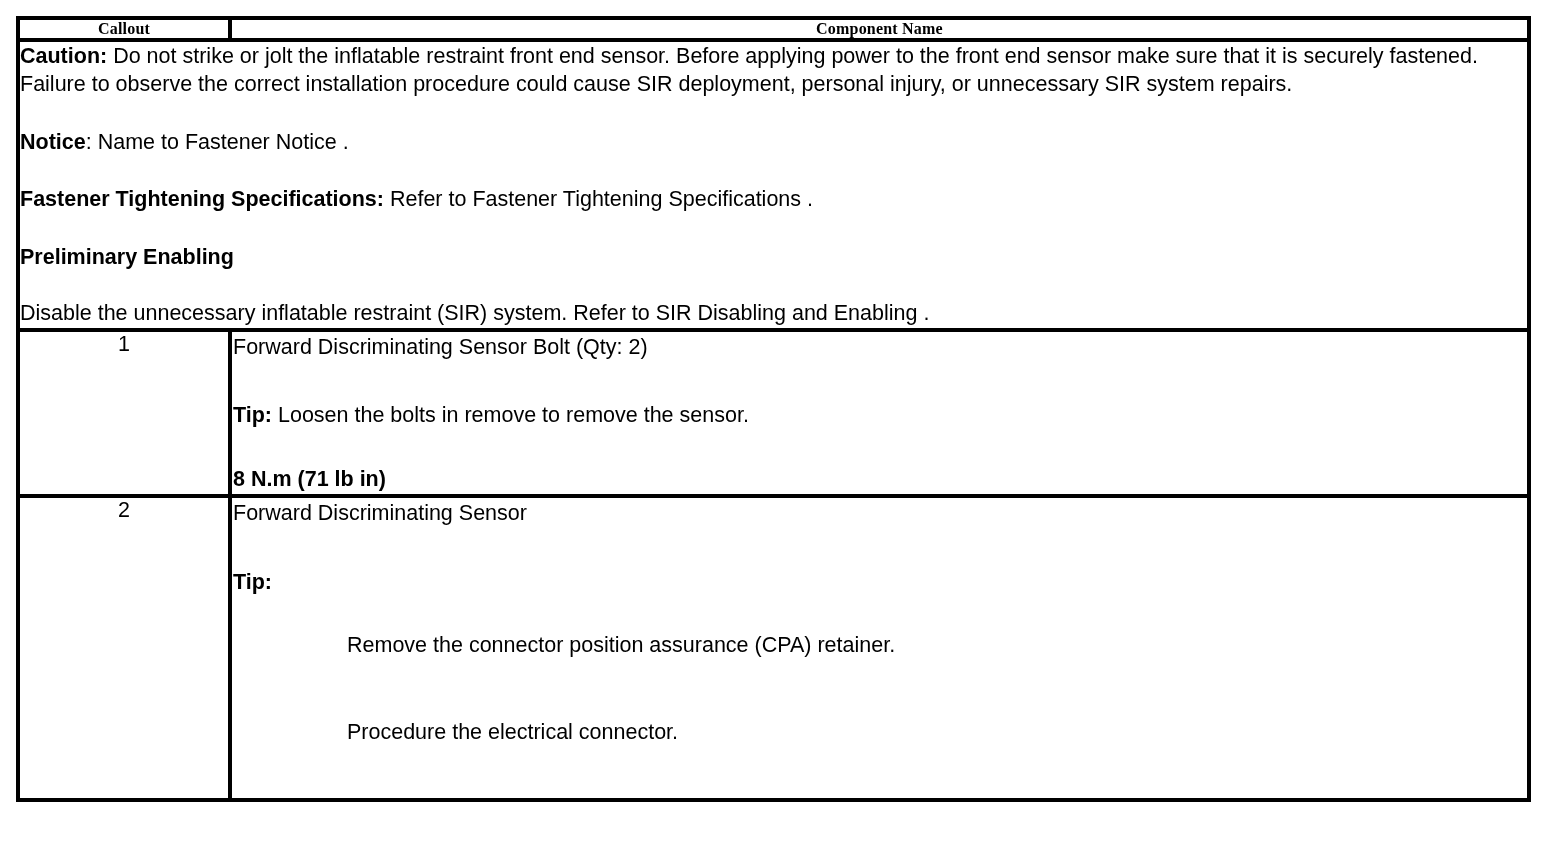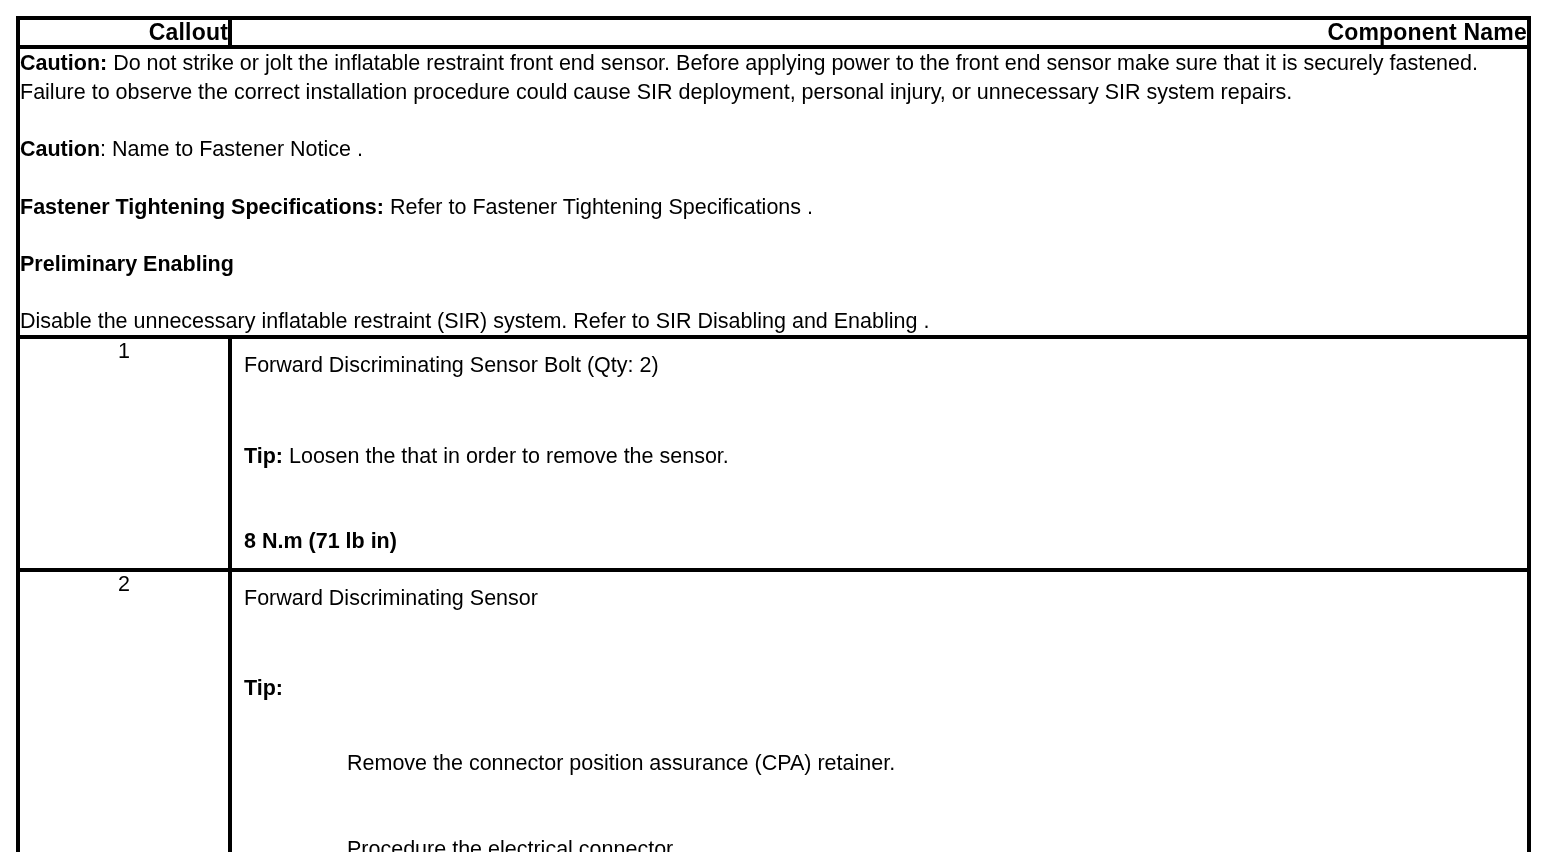--- a/index.html
+++ b/index.html
@@ -38,26 +38,27 @@
     vertical-align: top;
     padding: 0;
     background: #ffffff;
   }
 
   .col-callout { width: 212px; }
   .col-component { width: 1299px; }
 
   
   .hdr-cell {
-    text-align: right;
-    font-size: 23px;
+    text-align: center;
+    font-size: 16px;
     font-weight: bold;
     line-height: 1.1;
     padding: 6px 4px 7px 4px;
     letter-spacing: 0.2px;
+    font-family: Liberation Serif, serif;
   }
 
   
   .notes-cell {
     padding: 6px 6px 6px 9px;
   }
   .note-para {
     font-size: 21.5px;
     line-height: 28.5px;
     text-align: left;
@@ -83,21 +84,21 @@
   }
 
   
   .comp-cell {
     padding: 5px 6px 6px 7px;
   }
   .comp-line {
     font-size: 21.5px;
     line-height: 28.5px;
     margin: 0;
-    padding: 12px;
+    padding: 1px;
   }
   .comp-gap {
     height: 38px;
   }
   .comp-gap-lg {
     height: 33px;
   }
   .sub-line {
     font-size: 21.5px;
     line-height: 28.5px;
@@ -127,21 +128,21 @@
         <th class="hdr-cell">Component Name</th>
       </tr>
 
       <tr>
         <td class="notes-cell" colspan="2">
 
           <p class="note-para"><span class="b">Caution:</span><span class="n"> Do not strike or jolt the inflatable restraint front end sensor. Before applying power to the front end sensor make sure that it is securely fastened. Failure to observe the correct installation procedure could cause SIR deployment, personal injury, or unnecessary SIR system repairs.</span></p>
 
           <div class="note-gap"></div>
 
-          <p class="note-para"><span class="b">Caution</span><span class="n">: </span><span class="n">Name to Fastener Notice .</span></p>
+          <p class="note-para"><span class="b">Notice</span><span class="n">: </span><span class="n">Name to Fastener Notice .</span></p>
 
           <div class="note-gap"></div>
 
           <p class="note-para"><span class="b">Fastener Tightening Specifications:</span><span class="n"> Refer to Fastener Tightening Specifications .</span></p>
 
           <div class="note-gap"></div>
 
           <p class="note-para b">Preliminary Enabling</p>
 
           <div class="note-gap-sm"></div>
@@ -150,21 +151,21 @@
         </td>
       </tr>
 
       <tr>
         <td class="callout-cell">1</td>
         <td class="comp-cell">
           <p class="comp-line">Forward Discriminating Sensor Bolt (Qty: 2)</p>
 
           <div class="comp-gap"></div>
 
-          <p class="comp-line"><span class="b">Tip:</span><span class="n"> Loosen the that in order to remove the sensor.</span></p>
+          <p class="comp-line"><span class="b">Tip:</span><span class="n"> Loosen the bolts in remove to remove the sensor.</span></p>
 
           <div class="comp-gap-lg"></div>
 
           <p class="comp-line b">8 N.m (71 lb in)</p>
         </td>
       </tr>
 
       <tr>
         <td class="callout-cell">2</td>
         <td class="comp-cell">

